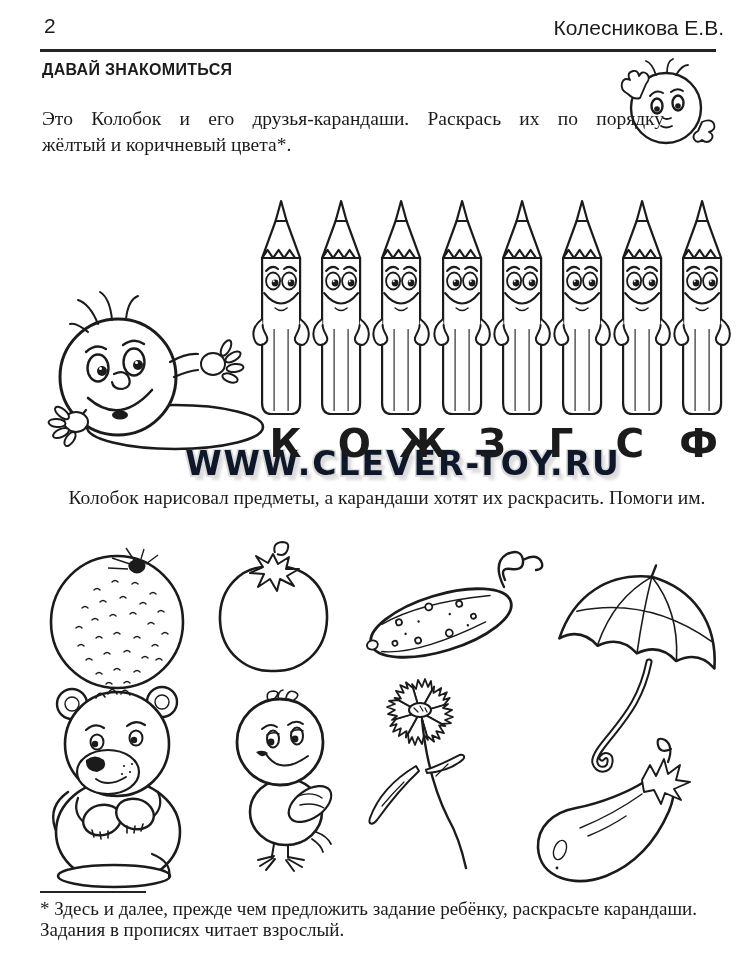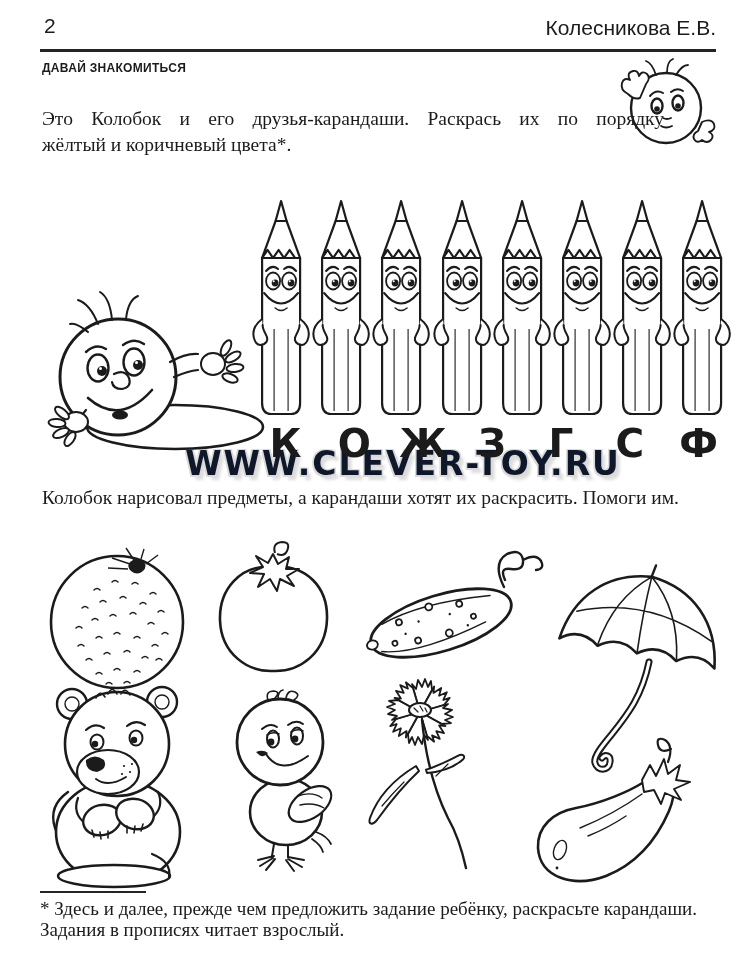--- a/index.html
+++ b/index.html
@@ -4,44 +4,44 @@
 <style>
   html,body{margin:0;padding:0;background:#888;}
   .page{
     position:relative;width:754px;height:960px;background:#ffffff;
     margin:0 auto;overflow:hidden;
     font-family:"Liberation Serif",serif;color:#1b1b1b;
   }
   .abs{position:absolute;}
   
   .page-number{left:44px;top:14px;font-family:"Liberation Sans",sans-serif;font-size:21px;}
-  .author{right:38px;top:16px;font-family:"Liberation Sans",sans-serif;font-size:21px;}
+  .author{right:30px;top:16px;font-family:"Liberation Sans",sans-serif;font-size:21px;}
   .header-rule{left:40px;top:49px;width:676px;height:2.5px;background:#242424;}
   .section-title{left:42px;top:61px;font-family:"Liberation Sans",sans-serif;
-    font-weight:700;font-size:12px;letter-spacing:.3px;}
+    font-weight:700;font-size:16px;letter-spacing:.3px;}
   
   .intro{left:42px;top:106px;width:622px;font-size:19.5px;line-height:26px;z-index:2;font-family:Liberation Serif, serif;}
   .intro .just{text-align:justify;text-align-last:justify;}
   
   .pencils{left:251px;top:197px;width:482px;height:232px;display:flex;z-index:2;}
   .pencils svg{width:60.2px;height:232px;flex:none;}
   .letters{left:251px;top:421px;width:482px;display:flex;z-index:3;
     font-family:"DejaVu Sans",sans-serif;font-weight:700;font-size:39px;}
   .letters span{flex:1;text-align:center;white-space:nowrap;}
   
   .kolobok-small{left:610px;top:56px;width:110px;height:94px;z-index:2;}
   .kolobok-large{left:28px;top:282px;width:232px;height:202px;z-index:2;}
   
   .watermark{left:70px;top:444px;width:666px;z-index:1;text-align:center;white-space:nowrap;
     font-family:"DejaVu Sans",sans-serif;font-weight:800;font-size:33px;letter-spacing:2px;
     color:#0f172a;
     text-shadow:-1.5px -1.5px 0 #dadada,1.5px -1.5px 0 #dadada,-1.5px 1.5px 0 #dadada,
       1.5px 1.5px 0 #dadada,4px 5px 3px rgba(120,120,120,.25);}
   
-  .task{left:42px;top:487px;width:690px;font-size:19.5px;z-index:2;}
+  .task{left:42px;top:487px;width:690px;font-size:19.5px;z-index:2;text-align:center;}
   
   .art{z-index:2;}
   
   .footnote-rule{left:40px;top:891px;width:106px;height:2px;background:#242424;}
   .footnote{left:40px;top:898px;width:688px;font-size:19px;line-height:21px;}
   svg{display:block;overflow:visible;}
 </style>
 </head>
 <body>
 

